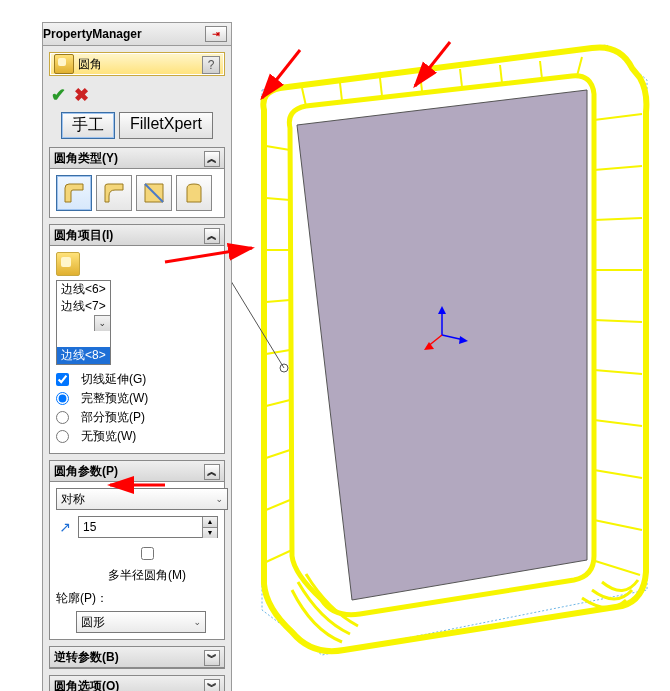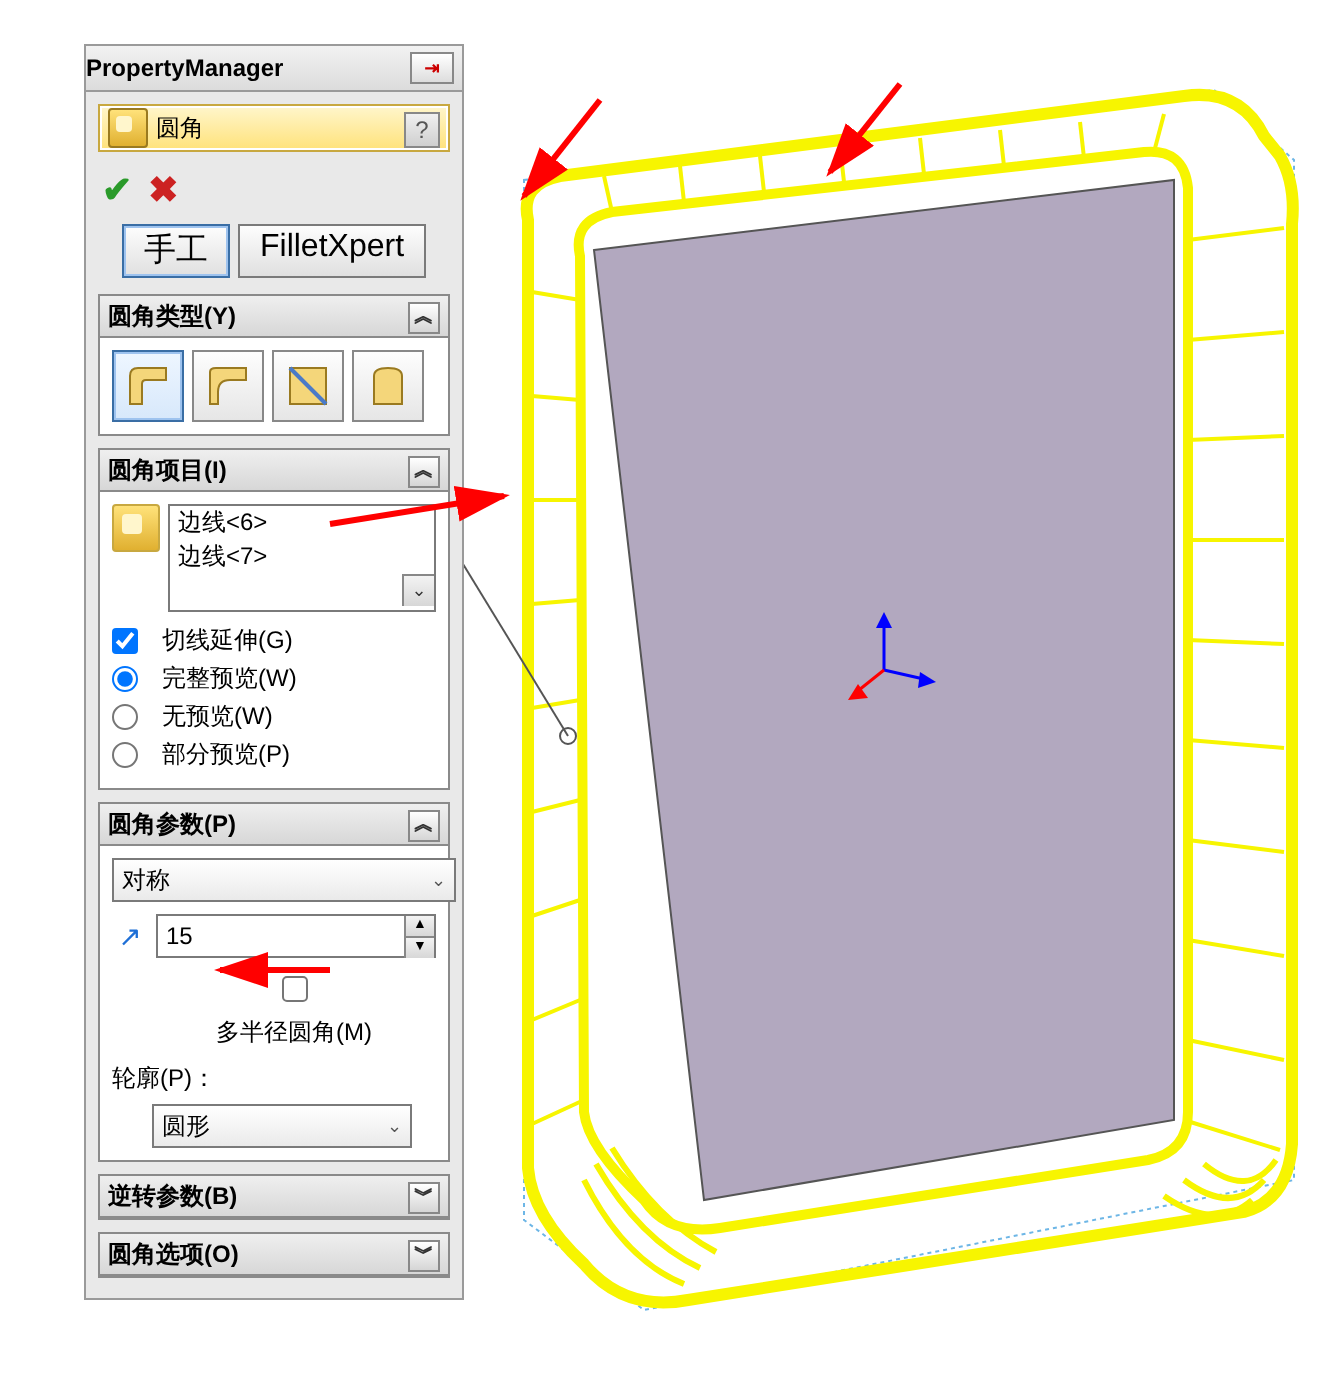--- a/index.html
+++ b/index.html
@@ -133,21 +133,21 @@
     position:relative;
   }
   .type-btn svg { width:26px; height:26px; }
   .type-btn.sel {
     border:1px solid #3a6ea5;
     box-shadow: inset 0 0 0 1px #9ec3ef;
     background: linear-gradient(#eef6ff,#d7e8fb);
   }
 
   
-  .items-row { display:flex; gap:4px; align-items:flex-start;}
+  .items-row { display:flex; gap:4px; align-items:flex-start;flex-direction:column;}
   .items-icon {
     width: 22px; height: 22px;
     border:1px solid #c8a840;
     background: linear-gradient(#ffe27a,#e0b030);
     border-radius:2px; position:relative;
   }
   .items-icon::after{
     content:""; position:absolute; left:4px; top:4px; width:10px; height:10px;
     background:#fff6cc; border-radius:2px;
   }
@@ -294,25 +294,25 @@
         <label>
           <input type="checkbox" checked="" style="">
           <span>切线延伸(G)</span>
         </label>
         <label>
           <input type="radio" name="pv" checked="" style="">
           <span>完整预览(W)</span>
         </label>
         <label>
           <input type="radio" name="pv" style="">
-          <span>无预览(W)</span>
+          <span>部分预览(P)</span>
         </label>
         <label>
           <input type="radio" name="pv" style="">
-          <span>部分预览(P)</span>
+          <span>无预览(W)</span>
         </label>
       </div>
     </div>
   </div>
 
   <div class="section">
     <div class="section-hdr">
       <span>圆角参数(P)</span>
       <div class="chev">︽</div>
     </div>

